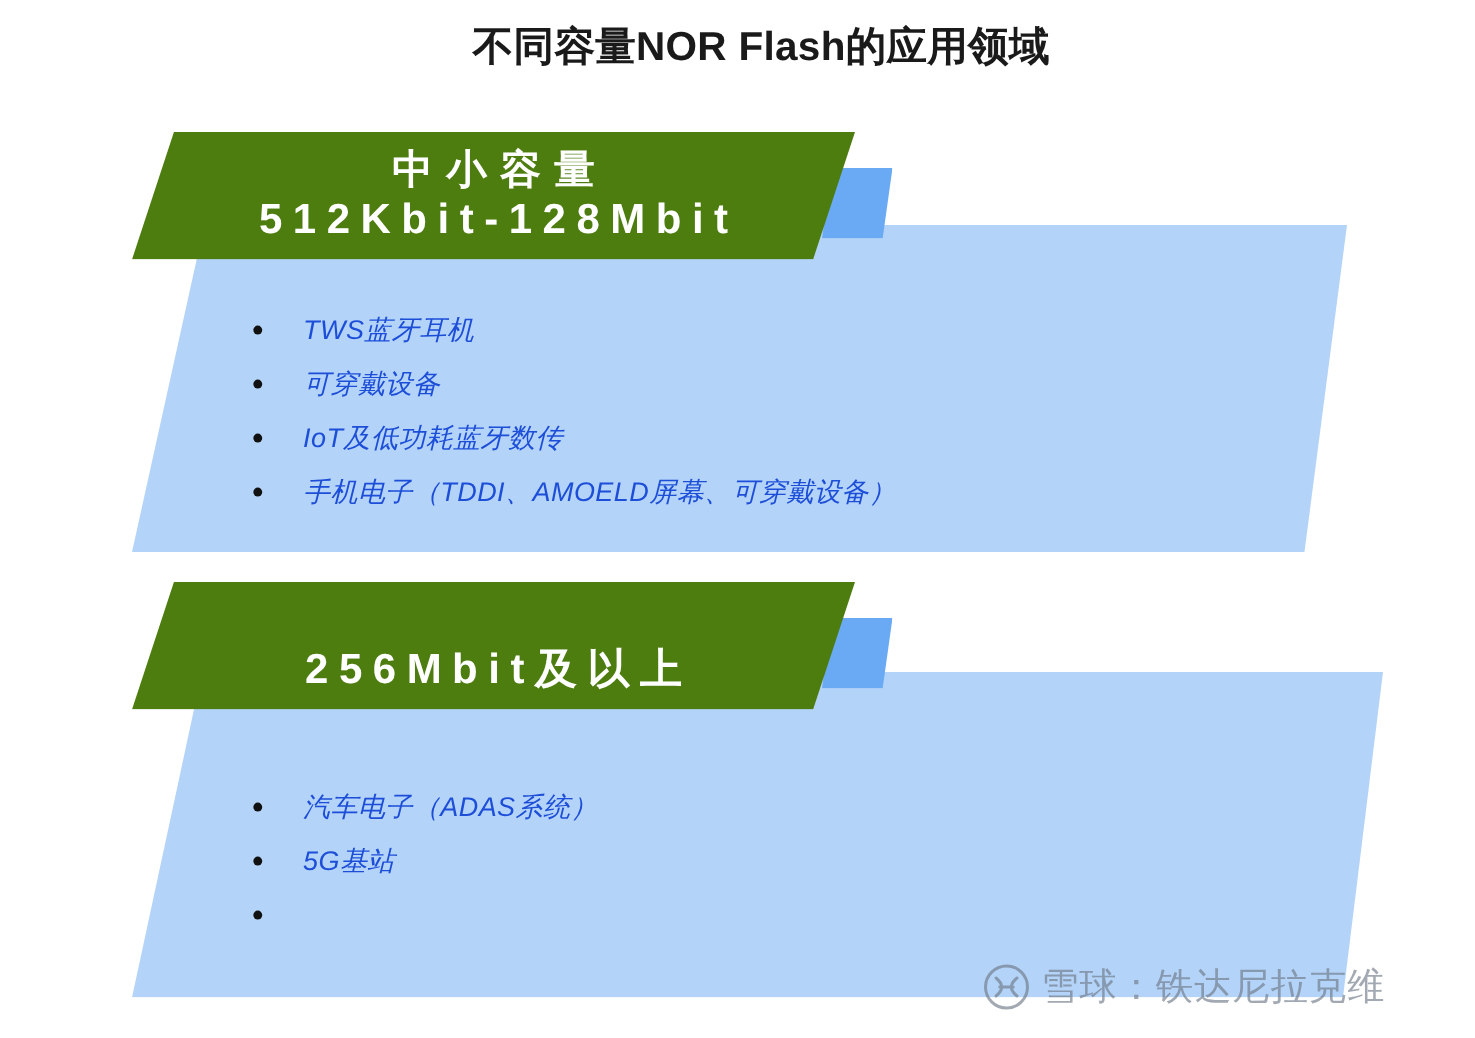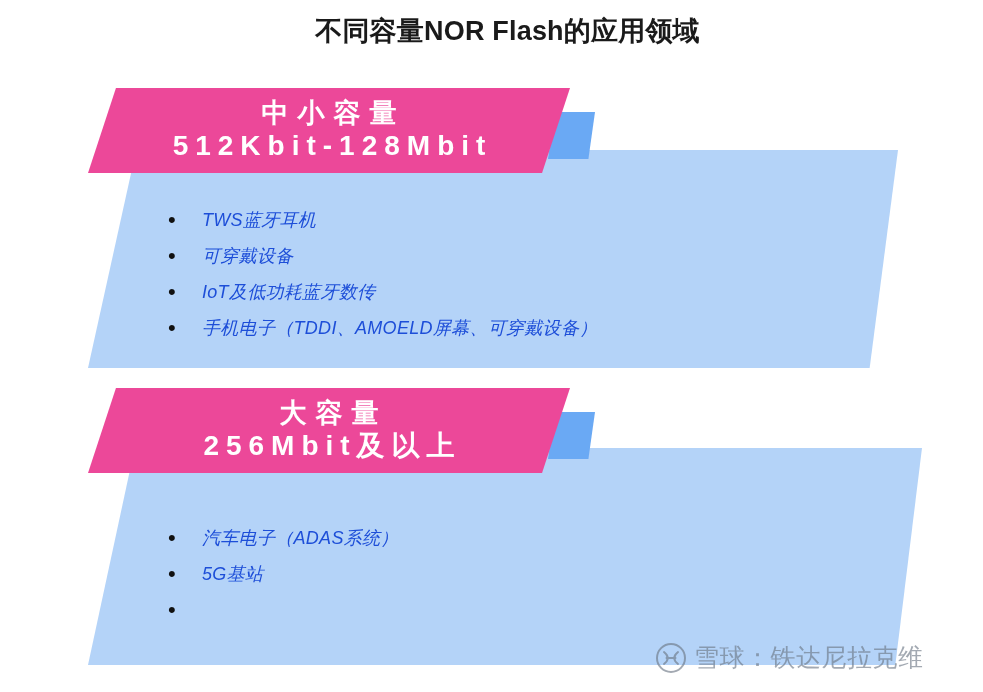--- a/index.html
+++ b/index.html
@@ -74,21 +74,21 @@
     left: 548px;
     top: 412px;
     width: 47px;
     height: 47px;
     clip-path: polygon(14% 0%, 100% 0%, 86% 100%, 0% 100%);
   }
 
   
   .card-header {
     position: absolute;
-    background: #ec4899;
+    background: #4d7c0f;
     color: #ffffff;
     overflow: hidden;
   }
   .card-header.c1 {
     left: 88px;
     top: 88px;
     width: 482px;
     height: 85px;
     clip-path: polygon(5.8% 0%, 100% 0%, 94.2% 100%, 0% 100%);
   }
@@ -161,21 +161,20 @@
   
   #watermark {
     position: absolute;
     left: 655px;
     top: 638px;
     display: flex;
     align-items: center;
     height: 40px;
     opacity: 0.62;
     pointer-events: none;
-    font-family: Liberation Serif, serif;
   }
   #watermark .wm-logo {
     width: 32px;
     height: 32px;
     flex: 0 0 32px;
     margin-right: 7px;
   }
   #watermark .wm-text {
     font-size: 25px;
     line-height: 32px;
@@ -220,21 +219,20 @@
   </ul>
 </div>
 
 <div class="card">
 
   <div class="card-body c2"></div>
 
   <div class="card-accent c2"></div>
 
   <div class="card-header c2">
-    <div class="header-title">大容量</div>
     <div class="header-sub">256Mbit及以上</div>
   </div>
 
   <ul class="bullets c2">
     <li class="bullet-row">
       <span class="bullet-dot">•</span>
       <span class="bullet-text">汽车电子（ADAS系统）</span>
     </li>
     <li class="bullet-row">
       <span class="bullet-dot">•</span>

